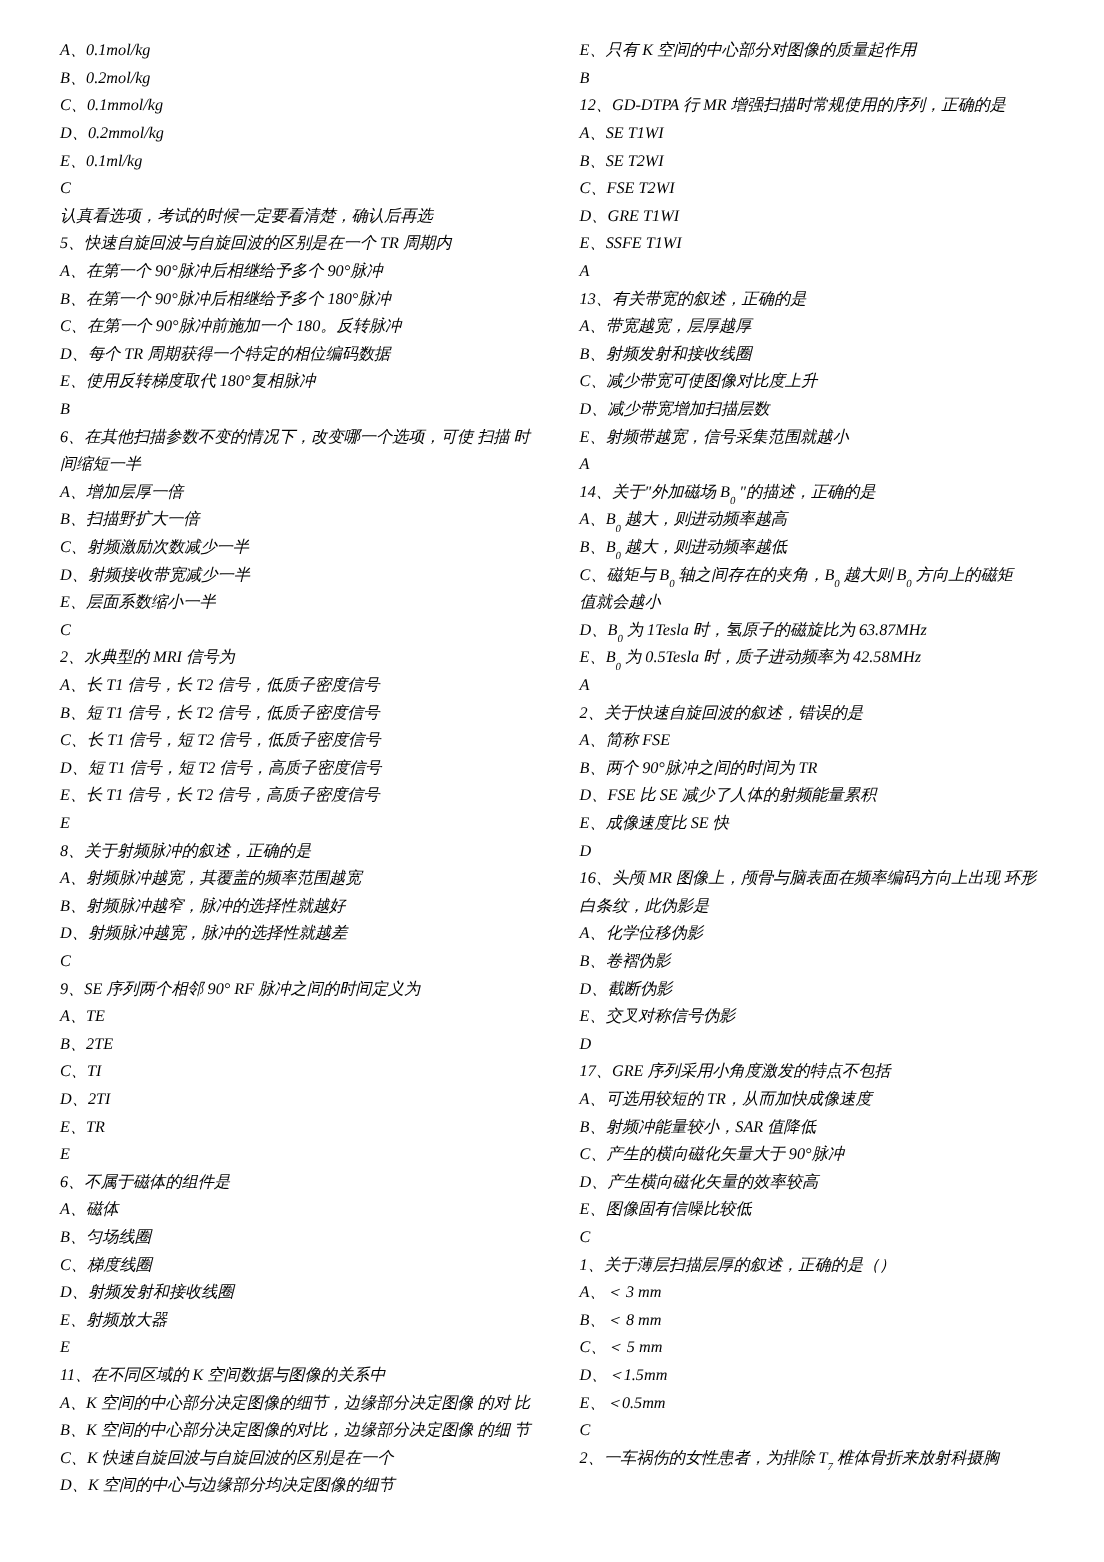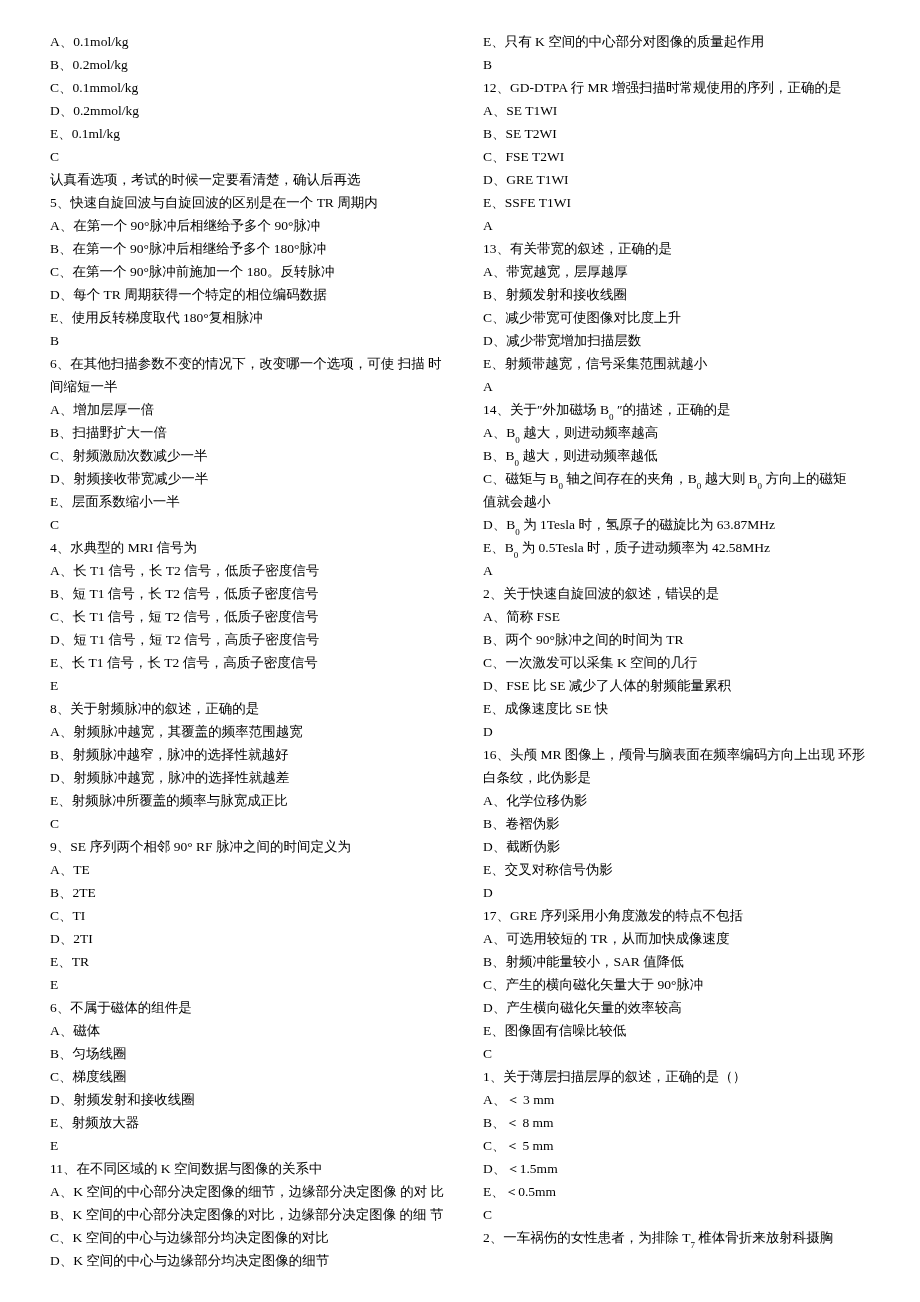--- a/index.html
+++ b/index.html
@@ -19,23 +19,25 @@
     display: flex;
     flex-direction: row;
     padding: 30px 40px 30px 50px;
   }
   .col {
     flex: 1;
     min-width: 0;
   }
   .col-left {
     padding-right: 18px;
+    font-style: italic;
   }
   .col-right {
     padding-left: 18px;
+    font-style: italic;
   }
   .line {
     white-space: pre-wrap;
     word-break: break-word;
   }
   .sub {
     font-size: 9px;
     vertical-align: sub;
     line-height: 0;
     position: relative;
@@ -61,51 +63,50 @@
       <div class="line">D、每个 TR 周期获得一个特定的相位编码数据</div>
       <div class="line">E、使用反转梯度取代 180°复相脉冲</div>
       <div class="line">B</div>
       <div class="line">6、在其他扫描参数不变的情况下，改变哪一个选项，可使 扫描 时间缩短一半</div>
       <div class="line">A、增加层厚一倍</div>
       <div class="line">B、扫描野扩大一倍</div>
       <div class="line">C、射频激励次数减少一半</div>
       <div class="line">D、射频接收带宽减少一半</div>
       <div class="line">E、层面系数缩小一半</div>
       <div class="line">C</div>
-      <div class="line">4、水典型的 MRI 信号为</div>
+      <div class="line">2、水典型的 MRI 信号为</div>
       <div class="line">A、长 T1 信号，长 T2 信号，低质子密度信号</div>
       <div class="line">B、短 T1 信号，长 T2 信号，低质子密度信号</div>
       <div class="line">C、长 T1 信号，短 T2 信号，低质子密度信号</div>
       <div class="line">D、短 T1 信号，短 T2 信号，高质子密度信号</div>
       <div class="line">E、长 T1 信号，长 T2 信号，高质子密度信号</div>
       <div class="line">E</div>
       <div class="line">8、关于射频脉冲的叙述，正确的是</div>
       <div class="line">A、射频脉冲越宽，其覆盖的频率范围越宽</div>
       <div class="line">B、射频脉冲越窄，脉冲的选择性就越好</div>
       <div class="line">D、射频脉冲越宽，脉冲的选择性就越差</div>
-      <div class="line">E、射频脉冲所覆盖的频率与脉宽成正比</div>
       <div class="line">C</div>
       <div class="line">9、SE 序列两个相邻 90° RF 脉冲之间的时间定义为</div>
       <div class="line">A、TE</div>
       <div class="line">B、2TE</div>
       <div class="line">C、TI</div>
       <div class="line">D、2TI</div>
       <div class="line">E、TR</div>
       <div class="line">E</div>
       <div class="line">6、不属于磁体的组件是</div>
       <div class="line">A、磁体</div>
       <div class="line">B、匀场线圈</div>
       <div class="line">C、梯度线圈</div>
       <div class="line">D、射频发射和接收线圈</div>
       <div class="line">E、射频放大器</div>
       <div class="line">E</div>
       <div class="line">11、在不同区域的 K 空间数据与图像的关系中</div>
       <div class="line">A、K 空间的中心部分决定图像的细节，边缘部分决定图像 的对 比</div>
       <div class="line">B、K 空间的中心部分决定图像的对比，边缘部分决定图像 的细 节</div>
-      <div class="line">C、K 空间的中心与边缘部分均决定图像的对比</div>
+      <div class="line">C、K 快速自旋回波与自旋回波的区别是在一个</div>
       <div class="line">D、K 空间的中心与边缘部分均决定图像的细节</div>
     </div>
   <div class="col col-right" id="col-right">
       <div class="line">E、只有 K 空间的中心部分对图像的质量起作用</div>
       <div class="line">B</div>
       <div class="line">12、GD-DTPA 行 MR 增强扫描时常规使用的序列，正确的是</div>
       <div class="line">A、SE T1WI</div>
       <div class="line">B、SE T2WI</div>
       <div class="line">C、FSE T2WI</div>
       <div class="line">D、GRE T1WI</div>
@@ -122,21 +123,20 @@
       <div class="line">A、B<span class="sub">0</span> 越大，则进动频率越高</div>
       <div class="line">B、B<span class="sub">0</span> 越大，则进动频率越低</div>
       <div class="line">C、磁矩与 B<span class="sub">0</span> 轴之间存在的夹角，B<span class="sub">0</span> 越大则 B<span class="sub">0</span> 方向上的磁矩</div>
       <div class="line">值就会越小</div>
       <div class="line">D、B<span class="sub">0</span> 为 1Tesla 时，氢原子的磁旋比为 63.87MHz</div>
       <div class="line">E、B<span class="sub">0</span> 为 0.5Tesla 时，质子进动频率为 42.58MHz</div>
       <div class="line">A</div>
       <div class="line">2、关于快速自旋回波的叙述，错误的是</div>
       <div class="line">A、简称 FSE</div>
       <div class="line">B、两个 90°脉冲之间的时间为 TR</div>
-      <div class="line">C、一次激发可以采集 K 空间的几行</div>
       <div class="line">D、FSE 比 SE 减少了人体的射频能量累积</div>
       <div class="line">E、成像速度比 SE 快</div>
       <div class="line">D</div>
       <div class="line">16、头颅 MR 图像上，颅骨与脑表面在频率编码方向上出现 环形 白条纹，此伪影是</div>
       <div class="line">A、化学位移伪影</div>
       <div class="line">B、卷褶伪影</div>
       <div class="line">D、截断伪影</div>
       <div class="line">E、交叉对称信号伪影</div>
       <div class="line">D</div>
       <div class="line">17、GRE 序列采用小角度激发的特点不包括</div>

